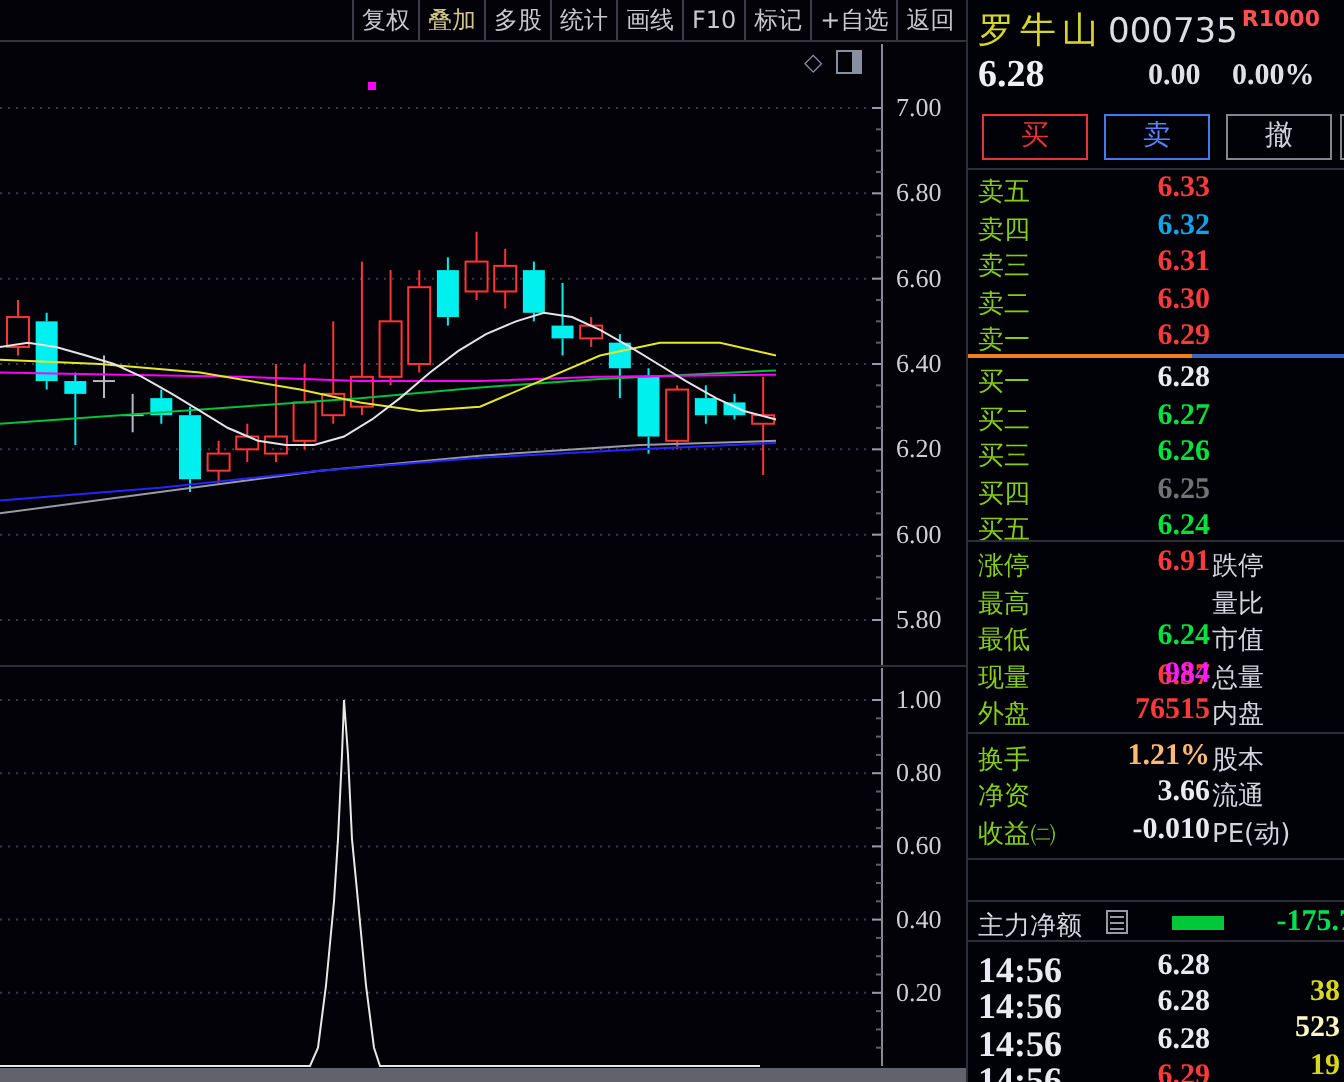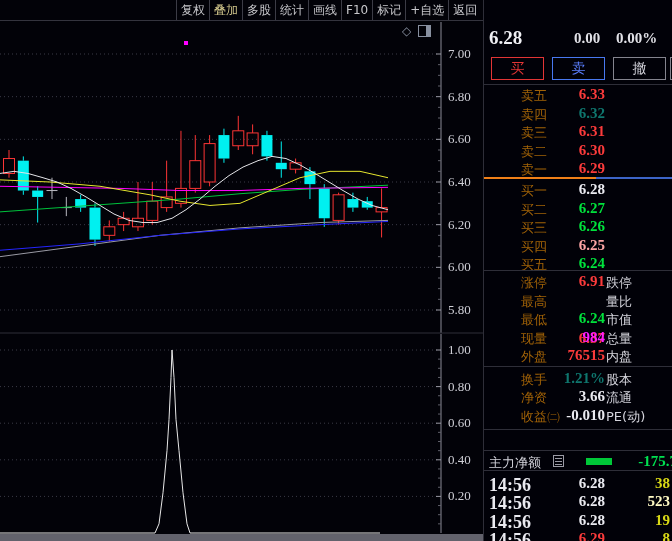--- a/index.html
+++ b/index.html
@@ -28,24 +28,24 @@
   .price-row{position:absolute;left:5px;top:27px;white-space:nowrap;}
   .big-price{font-size:19px;color:#f0f0f4;}
   .chg{position:absolute;left:85px;top:3px;font-size:15px;color:#e0e0e6;}
   .chg-pct{position:absolute;left:127px;top:3px;font-size:15px;color:#e0e0e6;}
   .btn{position:absolute;top:57px;height:21px;line-height:21px;text-align:center;font-size:14px;cursor:pointer;}
   .btn-buy{left:7px;width:51px;border:1px solid #e23535;color:#e23535;}
   .btn-sell{left:68px;width:51px;border:1px solid #4878f0;color:#5b7fff;}
   .btn-cancel{left:129px;width:51px;border:1px solid #84848e;color:#d0d0d8;}
   .btn-partial{left:186px;width:12px;border:1px solid #84848e;color:#d0d0d8;}
   .prow{position:absolute;left:0;width:189px;height:18px;}
-  .prow .lbl{position:absolute;left:5px;top:2px;font-size:13px;color:#a16207;margin-left:32px;}
+  .prow .lbl{position:absolute;left:5px;top:2px;font-size:13px;color:#84cc16;}
   .prow .val{position:absolute;right:68px;top:1px;font-size:15px;}
   .prow .lbl2{position:absolute;left:122px;top:2px;font-size:13px;color:#d4d4dc;}
-  .prow .vol{position:absolute;right:3px;top:1px;font-size:15px;}
+  .prow .vol{position:absolute;right:3px;top:14px;font-size:15px;}
   .prow .time{position:absolute;left:5px;top:1px;font-size:18px;color:#eaeaf0;}
   .divider{position:absolute;left:0;width:189px;height:1px;background:#2e2e38;}
   .ratio-bar{position:absolute;left:0;top:177px;width:189px;height:2px;font-size:0;}
   .ratio-bar i{display:inline-block;height:2px;}
   .status-line{position:absolute;left:5px;top:431px;font-size:13px;color:#e0e0e6;white-space:nowrap;}
   .mf-row{position:absolute;left:0;top:452px;width:189px;height:18px;}
   .mf-lbl{position:absolute;left:5px;top:2px;font-size:13px;color:#d4d4dc;}
   .list-icon{position:absolute;left:69px;top:3px;width:9px;height:10px;border:1px solid #9a9aa4;
              background:repeating-linear-gradient(#9a9aa4 0 1px,transparent 1px 3px);background-size:7px 8px;
              background-position:1px 2px;background-repeat:no-repeat;cursor:pointer;}
@@ -238,41 +238,44 @@
   <div class="chart-tools">
     <span>◇</span>
     <span class="win-icon">
         <span></span>
       </span>
   </div>
   <div class="bottom-strip"></div>
 
   <div class="panel">
 
+    <div class="name-row">
+      <span class="stock-name">罗牛山</span><span class="stock-code">000735</span><span class="stock-badge">R1000</span>
+    </div>
 
     <div class="price-row num">
       <span class="big-price">6.28</span>
       <span class="chg">0.00</span>
       <span class="chg-pct">0.00%</span>
     </div>
 
     <div class="btn btn-buy">买</div>
     <div class="btn btn-sell">卖</div>
     <div class="btn btn-cancel">撤</div>
     <div class="btn btn-partial"></div>
 
     <div class="divider" style="top:84px"></div>
     <div id="asks">
         <div class="prow" style="top: 85px;">
           <span class="lbl">卖五</span>
           <span class="val num" style="color: rgb(251, 59, 59);">6.33</span>
         </div>
         <div class="prow" style="top: 103.6px;">
           <span class="lbl">卖四</span>
-          <span class="val num" style="color: #0f766e;">6.32</span>
+          <span class="val num" style="color: #0ea5e9;">6.32</span>
         </div>
         <div class="prow" style="top: 122.2px;">
           <span class="lbl">卖三</span>
           <span class="val num" style="color: rgb(251, 59, 59);">6.31</span>
         </div>
         <div class="prow" style="top: 140.8px;">
           <span class="lbl">卖二</span>
           <span class="val num" style="color: rgb(251, 59, 59);">6.30</span>
         </div>
         <div class="prow" style="top: 159.4px;">
@@ -291,21 +294,21 @@
         <div class="prow" style="top: 198.6px;">
           <span class="lbl">买二</span>
           <span class="val num" style="color: rgb(0, 226, 60);">6.27</span>
         </div>
         <div class="prow" style="top: 217.2px;">
           <span class="lbl">买三</span>
           <span class="val num" style="color: rgb(0, 226, 60);">6.26</span>
         </div>
         <div class="prow" style="top: 235.8px;">
           <span class="lbl">买四</span>
-          <span class="val num" style="color: #fca5a5; text-align: right;">6.25</span>
+          <span class="val num" style="color: #737373; text-align: right;">6.25</span>
         </div>
         <div class="prow" style="top: 254.4px;">
           <span class="lbl">买五</span>
           <span class="val num" style="color: rgb(0, 226, 60);">6.24</span>
         </div>
       </div>
     <div class="divider" style="top:270px"></div>
 
     <div id="stats">
         <div class="prow" style="top: 272px;">
@@ -328,21 +331,21 @@
           <span class="val num" style="color: rgb(255, 28, 255);">984</span>
           <span class="lbl2">总量</span>
         </div>
         <div class="prow" style="top: 346.4px; text-align: center;">
           <span class="lbl">外盘</span>
           <span class="val num" style="color: rgb(251, 59, 59);">76515</span>
           <span class="lbl2">内盘</span>
         </div>
         <div class="prow" style="top: 368.5px;">
           <span class="lbl">换手</span>
-          <span class="val num" style="color: #0f766e;">1.21%</span>
+          <span class="val num" style="color: #fdba74;">1.21%</span>
           <span class="lbl2">股本</span>
         </div>
         <div class="prow" style="top: 387.1px;">
           <span class="lbl">净资</span>
           <span class="val num" style="color: rgb(234, 234, 240);">3.66</span>
           <span class="lbl2">流通</span>
         </div>
         <div class="prow" style="top: 405.7px;">
           <span class="lbl">收益㈡</span>
           <span class="val num" style="color: rgb(234, 234, 240);">-0.010</span>

